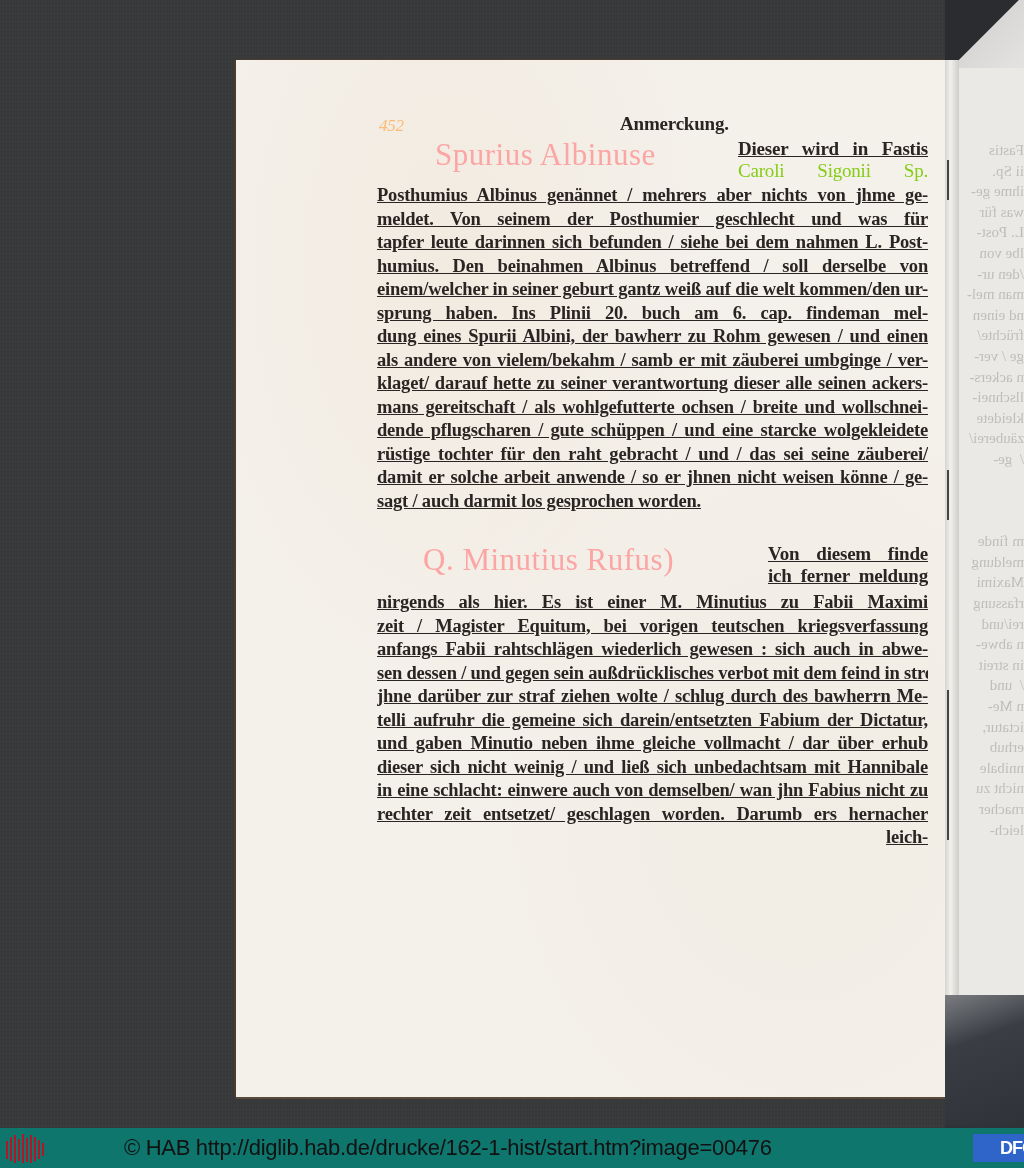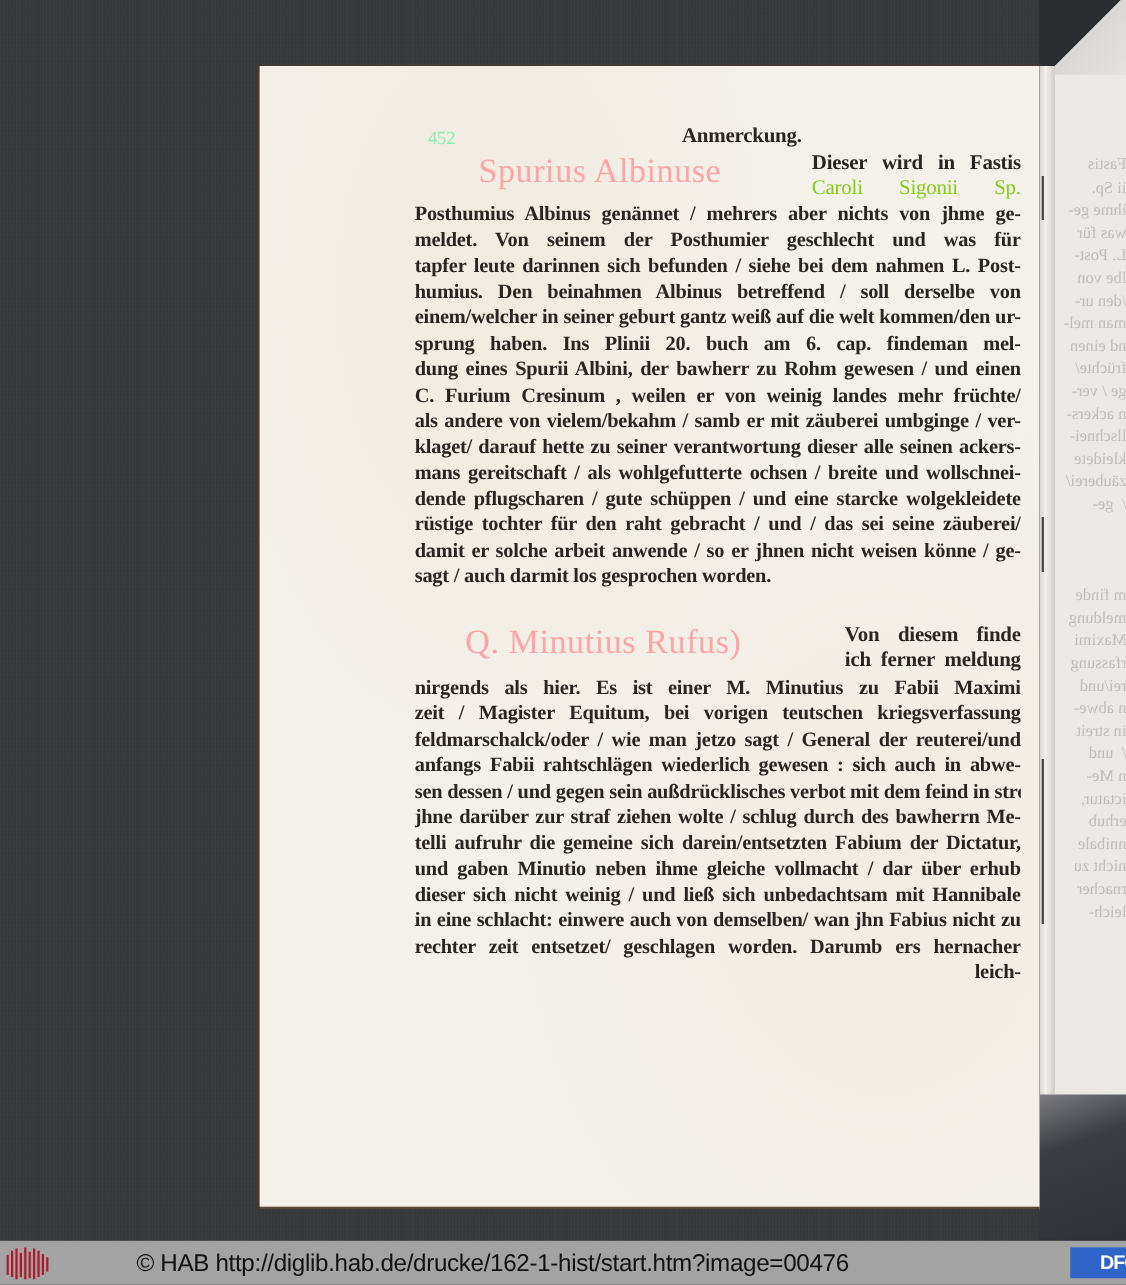--- a/index.html
+++ b/index.html
@@ -48,35 +48,35 @@
     box-shadow: -2px 0 0 #4b3b2c, 0 -1px 0 #4b3b2c, 0 2px 0 #5a4a3a;
     background-image: radial-gradient(ellipse at 30% 20%, rgba(235,215,190,0.25), transparent 40%),
                       radial-gradient(ellipse at 80% 70%, rgba(230,220,200,0.2), transparent 50%);
   }
   .text-block {
     position: absolute; left: 377px; top: 112px; width: 551px;
     color: #2a2522; font-size: 18.5px; line-height: 23.5px;
     letter-spacing: -0.2px;
   }
   .running-head { position: relative; height: 22px; }
-  .folio { position: absolute; left: 12px; top: 2px; font-size: 17px; color: #86efac; }
+  .folio { position: absolute; left: 2px; top: 2px; font-size: 17px; color: #fdba74; font-style: italic; }
   .head-title { position: absolute; left: 215px; top: 0; font-size: 19px; font-weight: bold; color: #2a2522; margin-left: 28px; }
   .lemma-row { position: relative; height: 50px; }
   .lemma-big {
     position: absolute; font-size: 31px; line-height: 46px; color: #fca5a5; font-weight: normal;
     letter-spacing: 0.5px;
   }
   .lemma-side { position: absolute; right: 0; text-align: right; font-size: 19px; line-height: 22px; }
   .line { display: block; text-align: justify; text-align-last: justify; white-space: nowrap; height: 23.5px; overflow: hidden; }
   .line.last { text-align-last: left; }
-  .fraktur { font-weight: bold; }
+  .fraktur { font-weight: bold; text-decoration: underline; }
   .antiqua { font-weight: normal; font-family: "Liberation Serif", serif; color: #84cc16; }
   .footer {
     position: absolute; left: 0; top: 1128px; width: 1024px; height: 40px;
-    background: #a3a3a3;
+    background: #0f766e;
   }
   .hab-logo { position: absolute; left: 4px; top: 4px; width: 42px; height: 33px; }
   .footer-text {
     position: absolute; left: 124px; top: 7px; font-family: "Liberation Sans", sans-serif;
     font-size: 22px; color: #111; letter-spacing: -0.3px;
   }
   .dfg-logo {
     position: absolute; left: 973px; top: 6px; width: 62px; height: 28px;
     background: #2f64c8; color: #fff; font-family: "Liberation Sans", sans-serif;
     font-weight: bold; font-size: 18px; line-height: 28px; text-align: right; letter-spacing: -1px;
@@ -145,42 +145,40 @@
     </div>
   </div>
   <div id="entry0">
       <span class="line fraktur">Posthumius Albinus genännet / mehrers aber nichts von jhme ge-</span>
       <span class="line fraktur">meldet.     Von seinem der Posthumier geschlecht und was für</span>
       <span class="line fraktur">tapfer leute darinnen sich befunden / siehe bei dem nahmen L. Post-</span>
       <span class="line fraktur">humius.   Den beinahmen Albinus betreffend / soll derselbe von</span>
       <span class="line fraktur">einem/welcher in seiner geburt gantz weiß auf die welt kommen/den ur-</span>
       <span class="line fraktur">sprung haben.     Ins Plinii 20. buch am 6. cap. findeman mel-</span>
       <span class="line fraktur">dung eines Spurii Albini, der bawherr zu Rohm gewesen / und einen</span>
-      <span class="line fraktur">C. Furium Cresinum ,  weilen er von weinig landes mehr früchte/</span>
       <span class="line fraktur">als andere von vielem/bekahm / samb er mit zäuberei umbginge / ver-</span>
       <span class="line fraktur">klaget/ darauf hette zu seiner verantwortung dieser alle seinen ackers-</span>
       <span class="line fraktur">mans gereitschaft /  als wohlgefutterte ochsen / breite und wollschnei-</span>
       <span class="line fraktur">dende pflugscharen /  gute schüppen /  und eine starcke wolgekleidete</span>
       <span class="line fraktur">rüstige tochter für den raht gebracht /   und /   das sei seine zäuberei/</span>
       <span class="line fraktur">damit er solche arbeit anwende / so er jhnen nicht weisen könne /   ge-</span>
       <span class="line fraktur last">sagt /  auch darmit los gesprochen worden.</span>
     </div>
 
   <div style="height:26px"></div>
   <div class="lemma-row" style="height:52px">
     <span class="lemma-big" style="left:46px;top:-2px">Q. Minutius Rufus)</span>
     <div class="lemma-side" style="top:4px;width:160px">
       <span class="line fraktur" style="height:22px">Von diesem finde</span>
       <span class="line fraktur" style="height:22px">ich ferner meldung</span>
     </div>
   </div>
   <div id="entry1">
       <span class="line fraktur">nirgends als hier.      Es ist einer M. Minutius zu Fabii Maximi</span>
       <span class="line fraktur">zeit /  Magister Equitum,  bei vorigen teutschen kriegsverfassung</span>
-      <span class="line fraktur">feldmarschalck/oder /  wie man jetzo sagt /  General der reuterei/und</span>
       <span class="line fraktur">anfangs Fabii rahtschlägen wiederlich gewesen :  sich auch in abwe-</span>
       <span class="line fraktur">sen dessen /  und gegen sein außdrücklisches verbot mit dem feind in streit</span>
       <span class="line fraktur">jhne darüber zur straf ziehen wolte /  schlug durch des bawherrn Me-</span>
       <span class="line fraktur">telli aufruhr die gemeine sich darein/entsetzten Fabium der Dictatur,</span>
       <span class="line fraktur">und gaben Minutio neben ihme gleiche vollmacht /  dar über erhub</span>
       <span class="line fraktur">dieser sich nicht weinig /  und ließ sich unbedachtsam mit Hannibale</span>
       <span class="line fraktur">in eine schlacht: einwere auch von demselben/ wan jhn Fabius nicht zu</span>
       <span class="line fraktur">rechter zeit entsetzet/ geschlagen worden.       Darumb ers hernacher</span>
     </div>
   <div style="text-align:right;height:23px">

